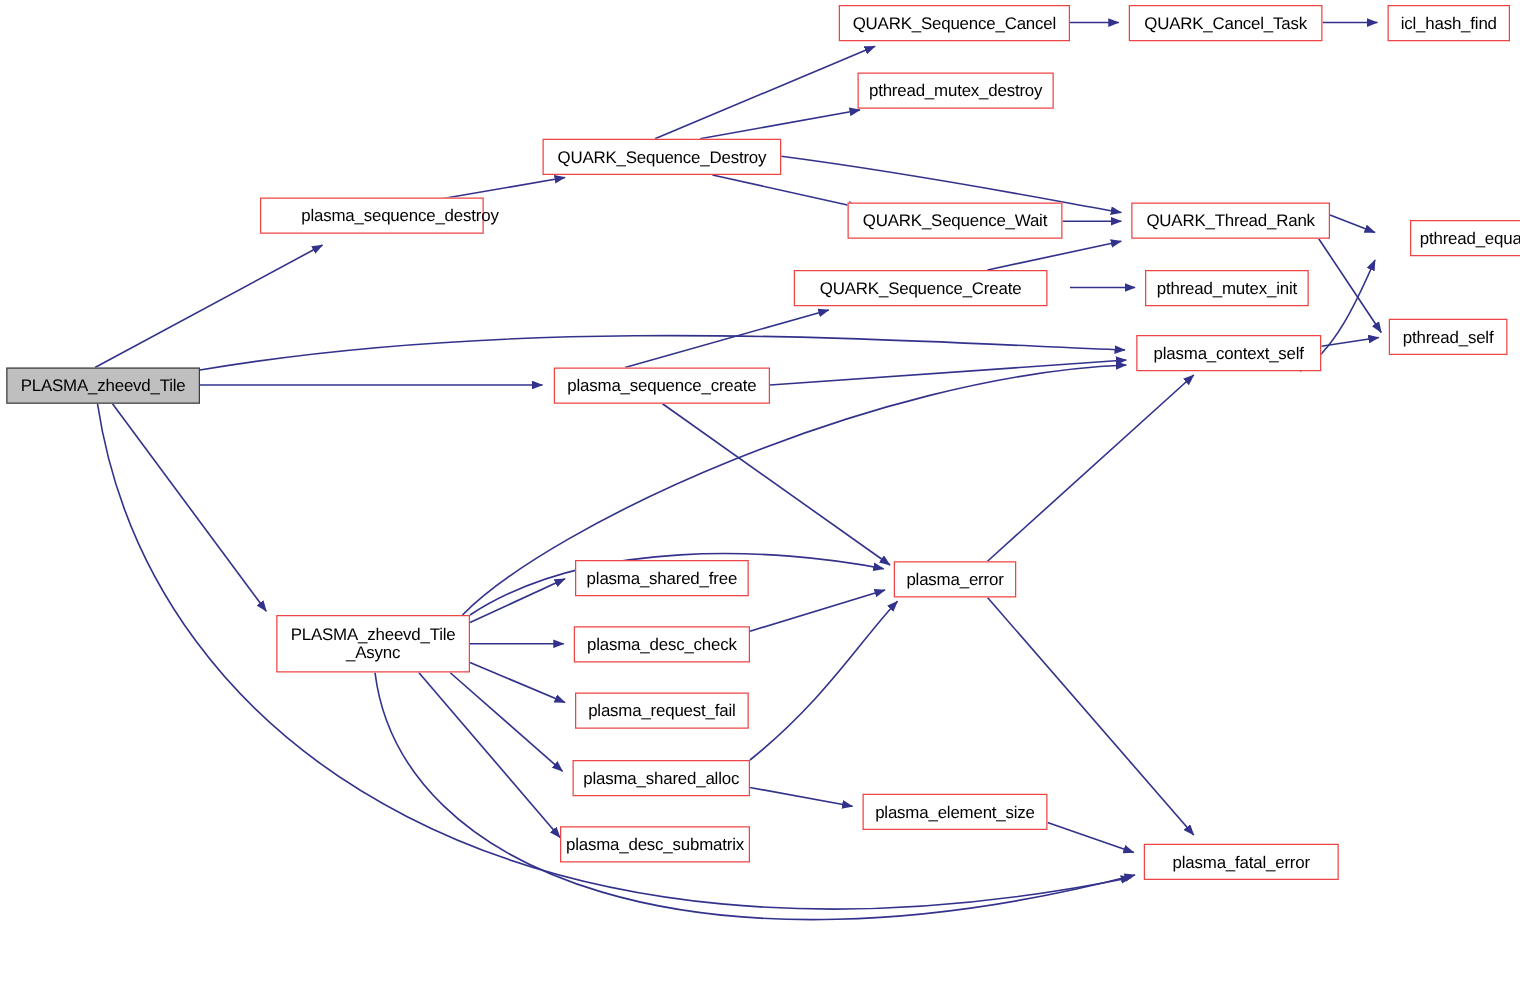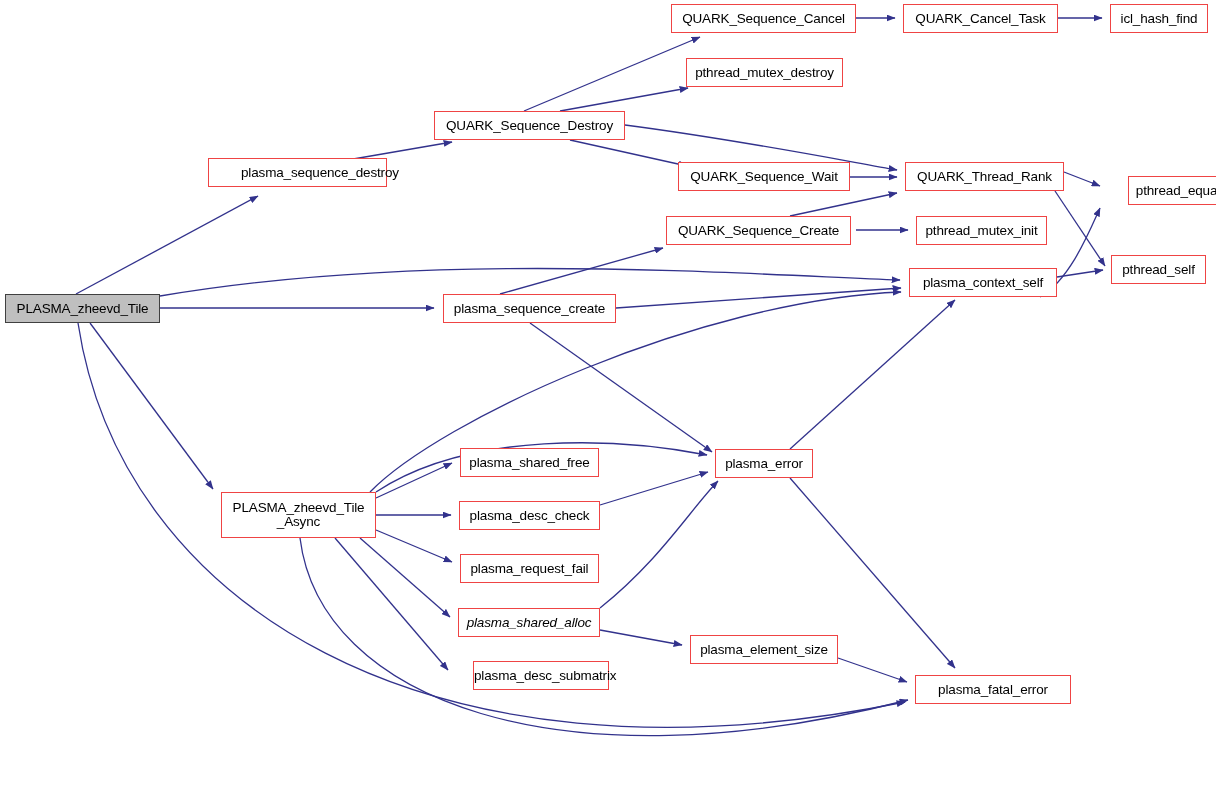--- a/index.html
+++ b/index.html
@@ -102,27 +102,27 @@
       <div class="node" style="left: 443px; top: 294px; width: 173px; height: 29px; justify-content: flex-end;"><span class="lbl">plasma_sequence_create</span></div>
       <div class="node" style="left: 221px; top: 492px; width: 155px; height: 46px;"><span class="lbl">PLASMA_zheevd_Tile
 _Async</span></div>
       <div class="node" style="left: 434px; top: 111px; width: 191px; height: 29px;"><span class="lbl">QUARK_Sequence_Destroy</span></div>
       <div class="node" style="left: 671px; top: 4px; width: 185px; height: 29px;"><span class="lbl">QUARK_Sequence_Cancel</span></div>
       <div class="node" style="left: 686px; top: 58px; width: 157px; height: 29px;"><span class="lbl">pthread_mutex_destroy</span></div>
       <div class="node" style="left: 903px; top: 4px; width: 155px; height: 29px;"><span class="lbl">QUARK_Cancel_Task</span></div>
       <div class="node" style="left: 1110px; top: 4px; width: 98px; height: 29px;"><span class="lbl">icl_hash_find</span></div>
       <div class="node" style="left: 678px; top: 162px; width: 172px; height: 29px;"><span class="lbl">QUARK_Sequence_Wait</span></div>
       <div class="node" style="left: 905px; top: 162px; width: 159px; height: 29px;"><span class="lbl">QUARK_Thread_Rank</span></div>
-      <div class="node" style="left: 666px; top: 216px; width: 185px; height: 29px;"><span class="lbl">QUARK_Sequence_Create</span></div>
+      <div class="node" style="left: 635px; top: 216px; width: 203px; height: 29px;"><span class="lbl">QUARK_Sequence_Create</span></div>
       <div class="node" style="left: 916px; top: 216px; width: 131px; height: 29px;"><span class="lbl">pthread_mutex_init</span></div>
       <div class="node" style="left: 1108px; top: 176px; width: 100px; height: 29px; margin-left: 20px;"><span class="lbl">pthread_equal</span></div>
       <div class="node" style="left: 1111px; top: 255px; width: 95px; height: 29px;"><span class="lbl">pthread_self</span></div>
       <div class="node" style="left: 909px; top: 268px; width: 148px; height: 29px;"><span class="lbl">plasma_context_self</span></div>
       <div class="node" style="left: 460px; top: 448px; width: 139px; height: 29px;"><span class="lbl">plasma_shared_free</span></div>
       <div class="node" style="left: 459px; top: 501px; width: 141px; height: 29px;"><span class="lbl">plasma_desc_check</span></div>
       <div class="node" style="left: 460px; top: 554px; width: 139px; height: 29px;"><span class="lbl">plasma_request_fail</span></div>
-      <div class="node" style="left: 458px; top: 608px; width: 142px; height: 29px; font-style: italic;"><span class="lbl">plasma_shared_alloc</span></div>
-      <div class="node" style="left: 473px; top: 661px; width: 136px; height: 29px;"><span class="lbl">plasma_desc_submatrix</span></div>
+      <div class="node" style="left: 458px; top: 608px; width: 142px; height: 29px;"><span class="lbl">plasma_shared_alloc</span></div>
+      <div class="node" style="left: 448px; top: 661px; width: 152px; height: 29px;"><span class="lbl">plasma_desc_submatrix</span></div>
       <div class="node" style="left: 715px; top: 449px; width: 98px; height: 29px;"><span class="lbl">plasma_error</span></div>
       <div class="node" style="left: 690px; top: 635px; width: 148px; height: 29px;"><span class="lbl">plasma_element_size</span></div>
       <div class="node" style="left: 915px; top: 675px; width: 156px; height: 29px;"><span class="lbl">plasma_fatal_error</span></div>
     </div>
 </div>
 
 </body></html>

